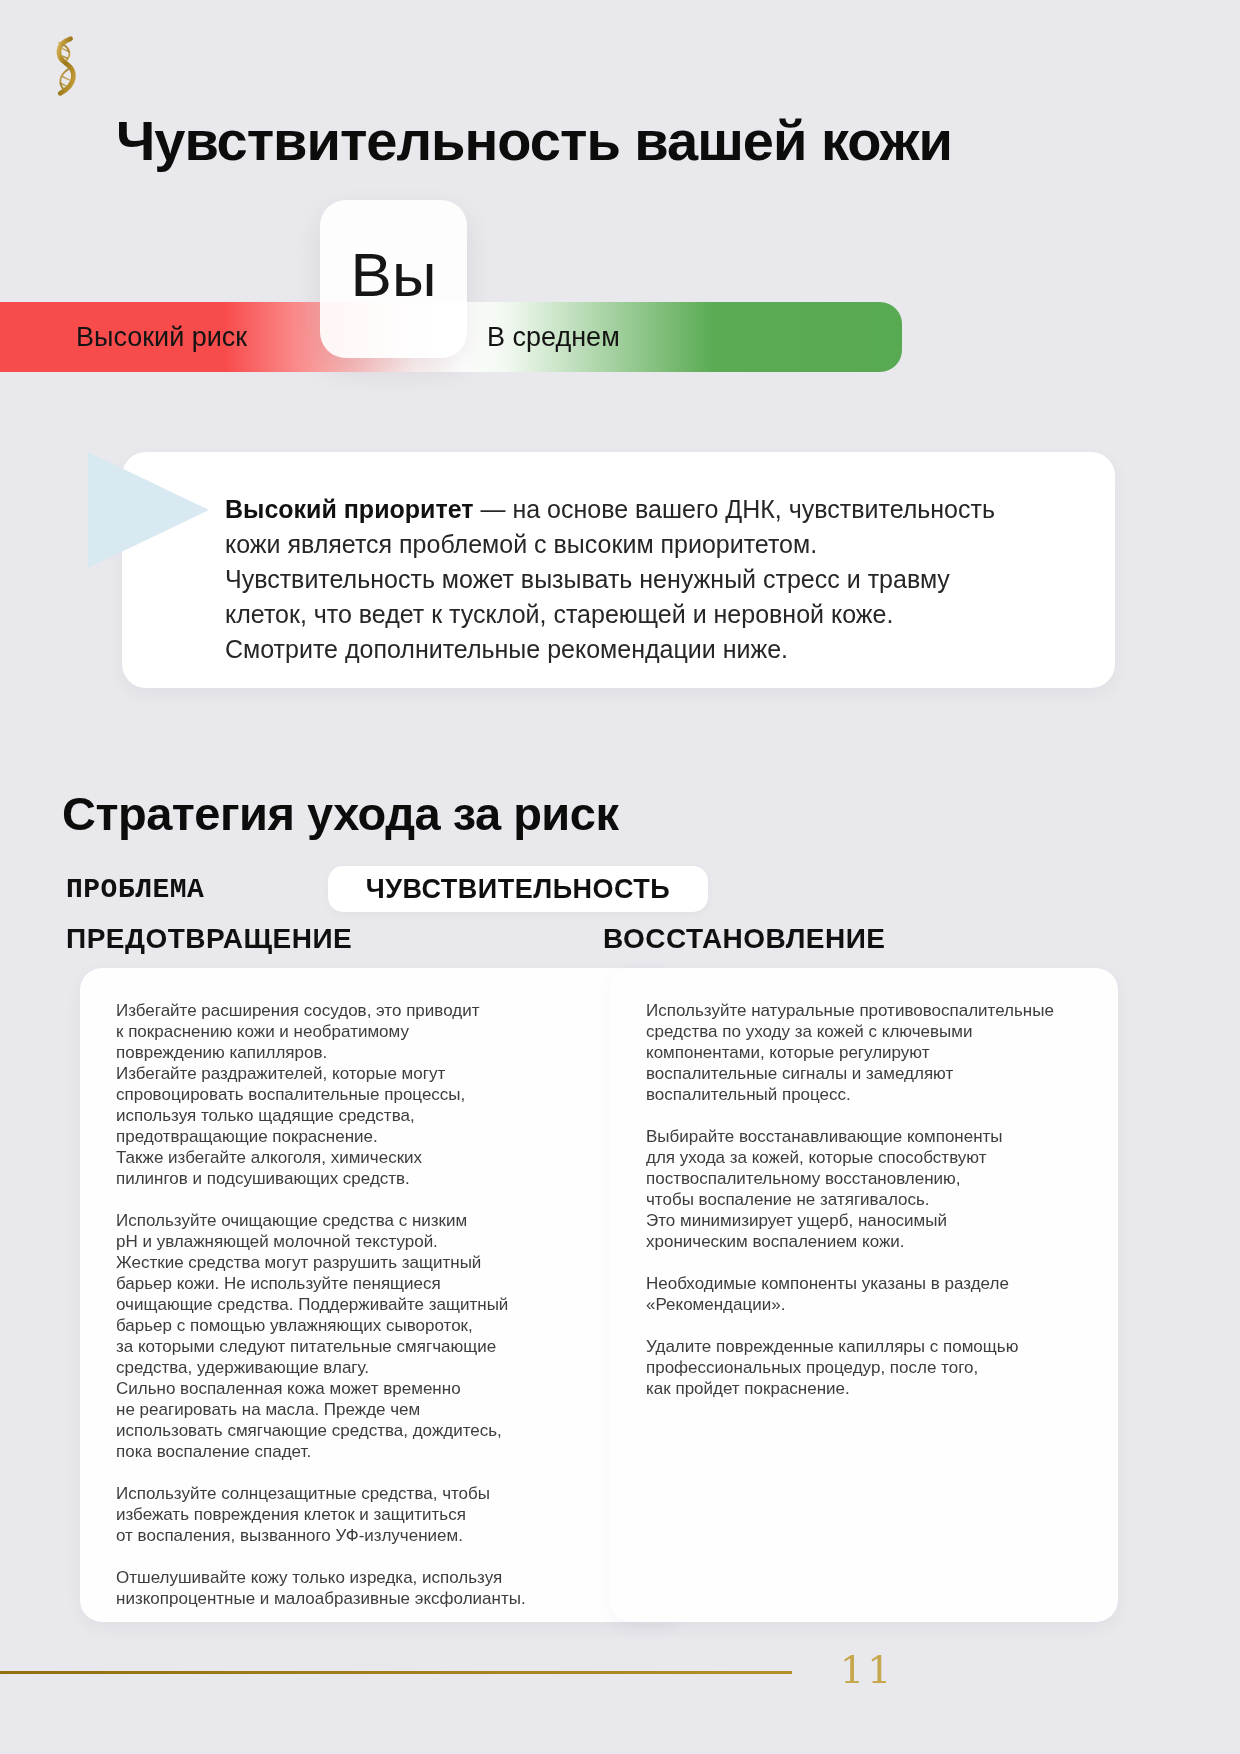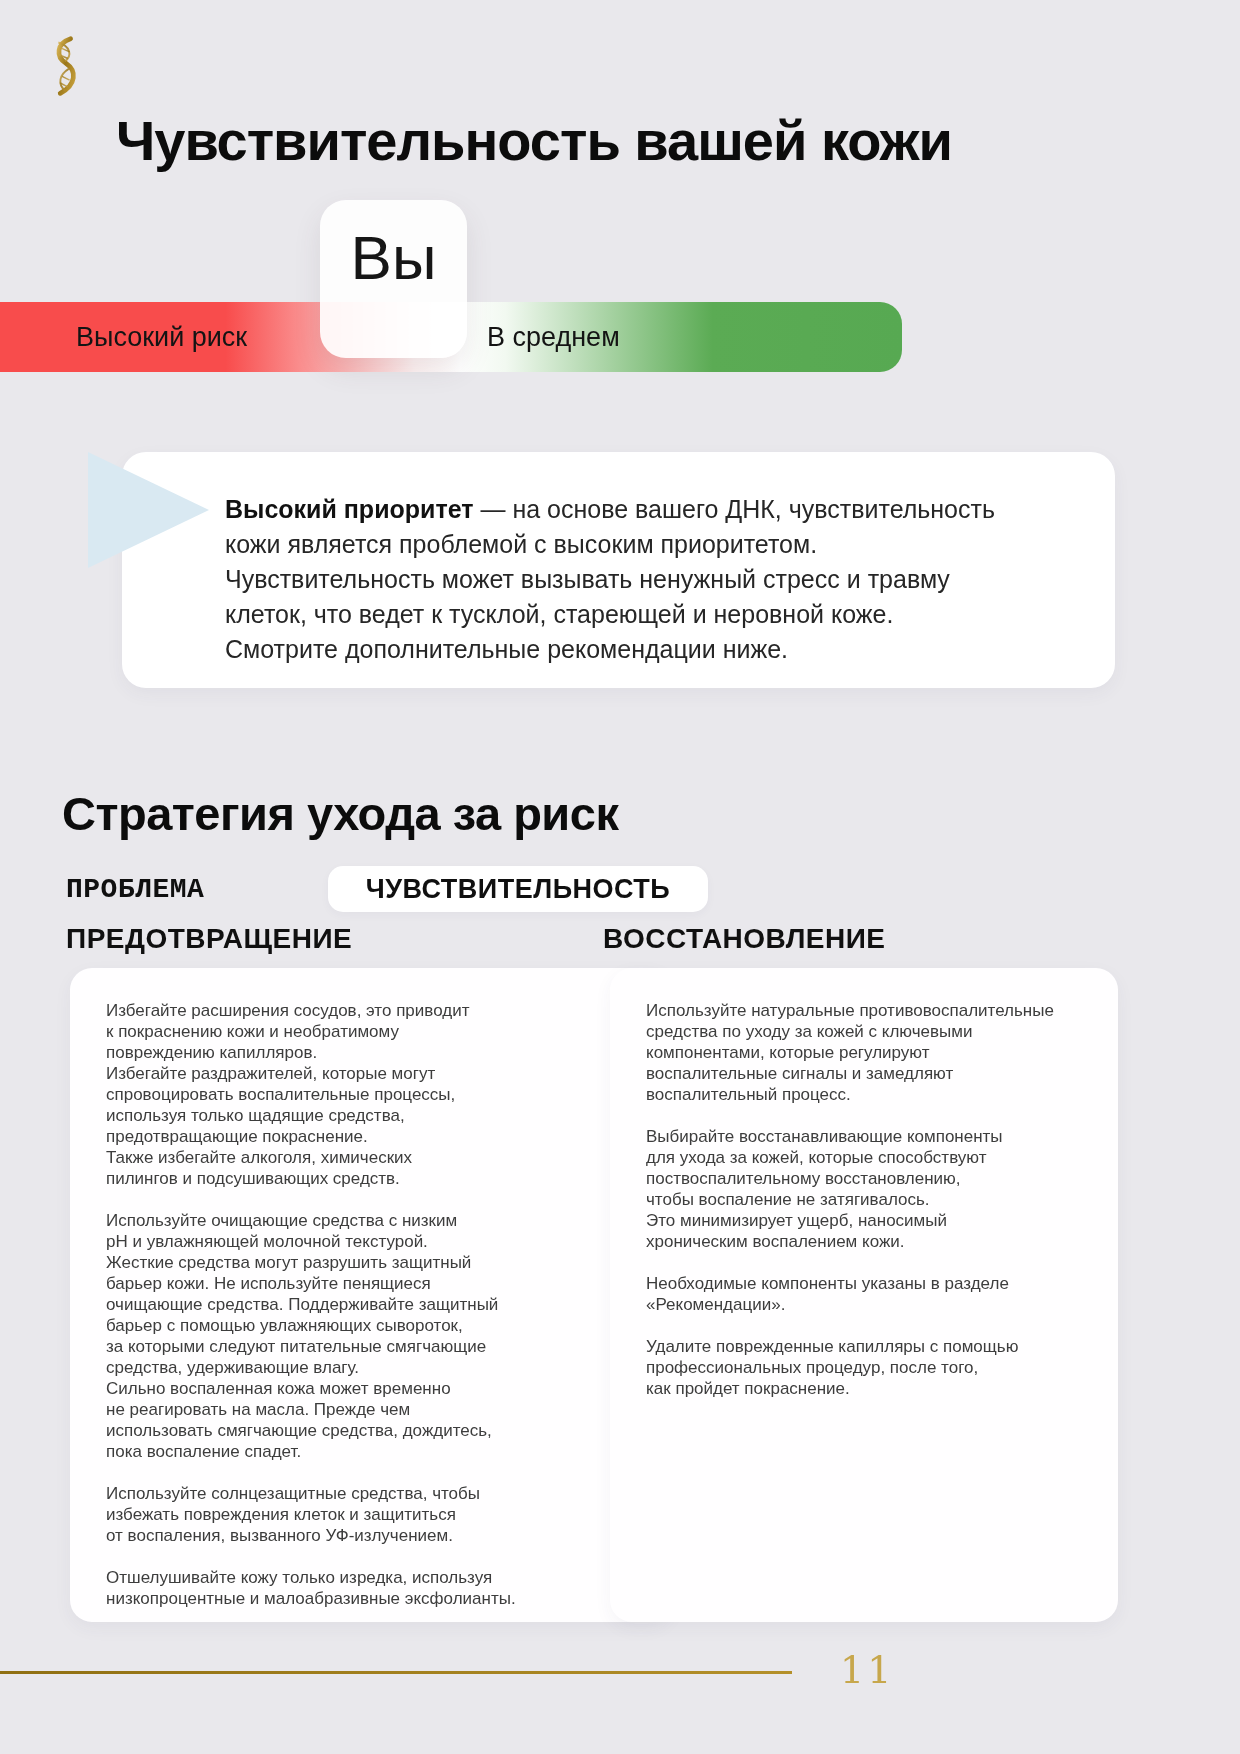--- a/index.html
+++ b/index.html
@@ -19,21 +19,21 @@
               background:linear-gradient(90deg,#f84c4c 0%,#f84c4c 25%,#fdf2f2 46%,#ffffff 51%,#f2f9f1 56%,#5bab54 79%,#57a952 100%); }
   .risk-label { position:absolute; top:0; height:70px; line-height:70px; font-size:27px; font-weight:500; color:#141414; white-space:nowrap; }
   .risk-label.high { left:76px; }
   .risk-label.mid  { left:487px; }
   .risk-label.low  { left:864px; }
 
   
   .you-marker { left:320px; top:200px; width:147px; height:158px; border-radius:26px;
                 background:rgba(255,255,255,0.90); box-shadow:0 12px 28px rgba(80,60,70,0.10);
                 display:flex; justify-content:center; align-items:flex-start; }
-  .you-marker span { font-size:62px; font-weight:400; color:#161616; margin-top:22px; }
+  .you-marker span { font-size:62px; font-weight:400; color:#161616; margin-top:39px; }
 
   
   .priority-card { left:122px; top:452px; width:993px; height:236px; background:#ffffff;
                    border-radius:24px; box-shadow:0 6px 18px rgba(60,60,90,0.05); }
   .priority-triangle { left:88px; top:452px; width:121px; height:116px; background:#d9e9f2;
                        clip-path:polygon(0 0, 100% 50%, 0 100%); }
   .priority-text { left:225px; top:492px; width:865px; font-size:25px; line-height:35px;
                    color:#262626; white-space:pre-line; }
   .priority-text b { font-weight:700; color:#111;margin-top:10px; }
 
@@ -43,21 +43,21 @@
   .problem-pill { left:328px; top:866px; width:380px; height:46px; background:#ffffff; border-radius:15px;
                   display:flex; align-items:center; justify-content:center;
                   font-size:27px; font-weight:600; letter-spacing:0.5px; box-shadow:0 3px 10px rgba(60,60,90,0.04); }
   .col-header { top:923px; font-size:28px; font-weight:800; letter-spacing:0.5px; }
   .col-header.prevention { left:66px; }
   .col-header.restoration { left:603px; }
 
   
   .advice-card { top:968px; height:654px; background:#fffeff; border-radius:22px;
                  box-shadow:0 6px 18px rgba(60,60,90,0.05); box-sizing:border-box; padding:32px 30px 0 36px; }
-  .advice-card.left  { left:70px;  width:602px;padding-left:36px; }
+  .advice-card.left  { left:80px;  width:602px;padding-left:36px; }
   .advice-card.right { left:610px; width:508px; }
   .card-para { font-size:17px; line-height:21px; color:#3d3d3d; white-space:pre-line; margin:0 0 21px 0; }
 
   
   .footer-line { left:0; top:1671px; width:792px; height:3px;
                  background:linear-gradient(90deg,#8f6f12,#b4902a); }
   .page-number { left:840px; top:1648px; font-family:"DejaVu Serif", serif; font-size:38px;
                  font-weight:400; letter-spacing:3px; color:#c7a74c; }
 </style>
 </head>

